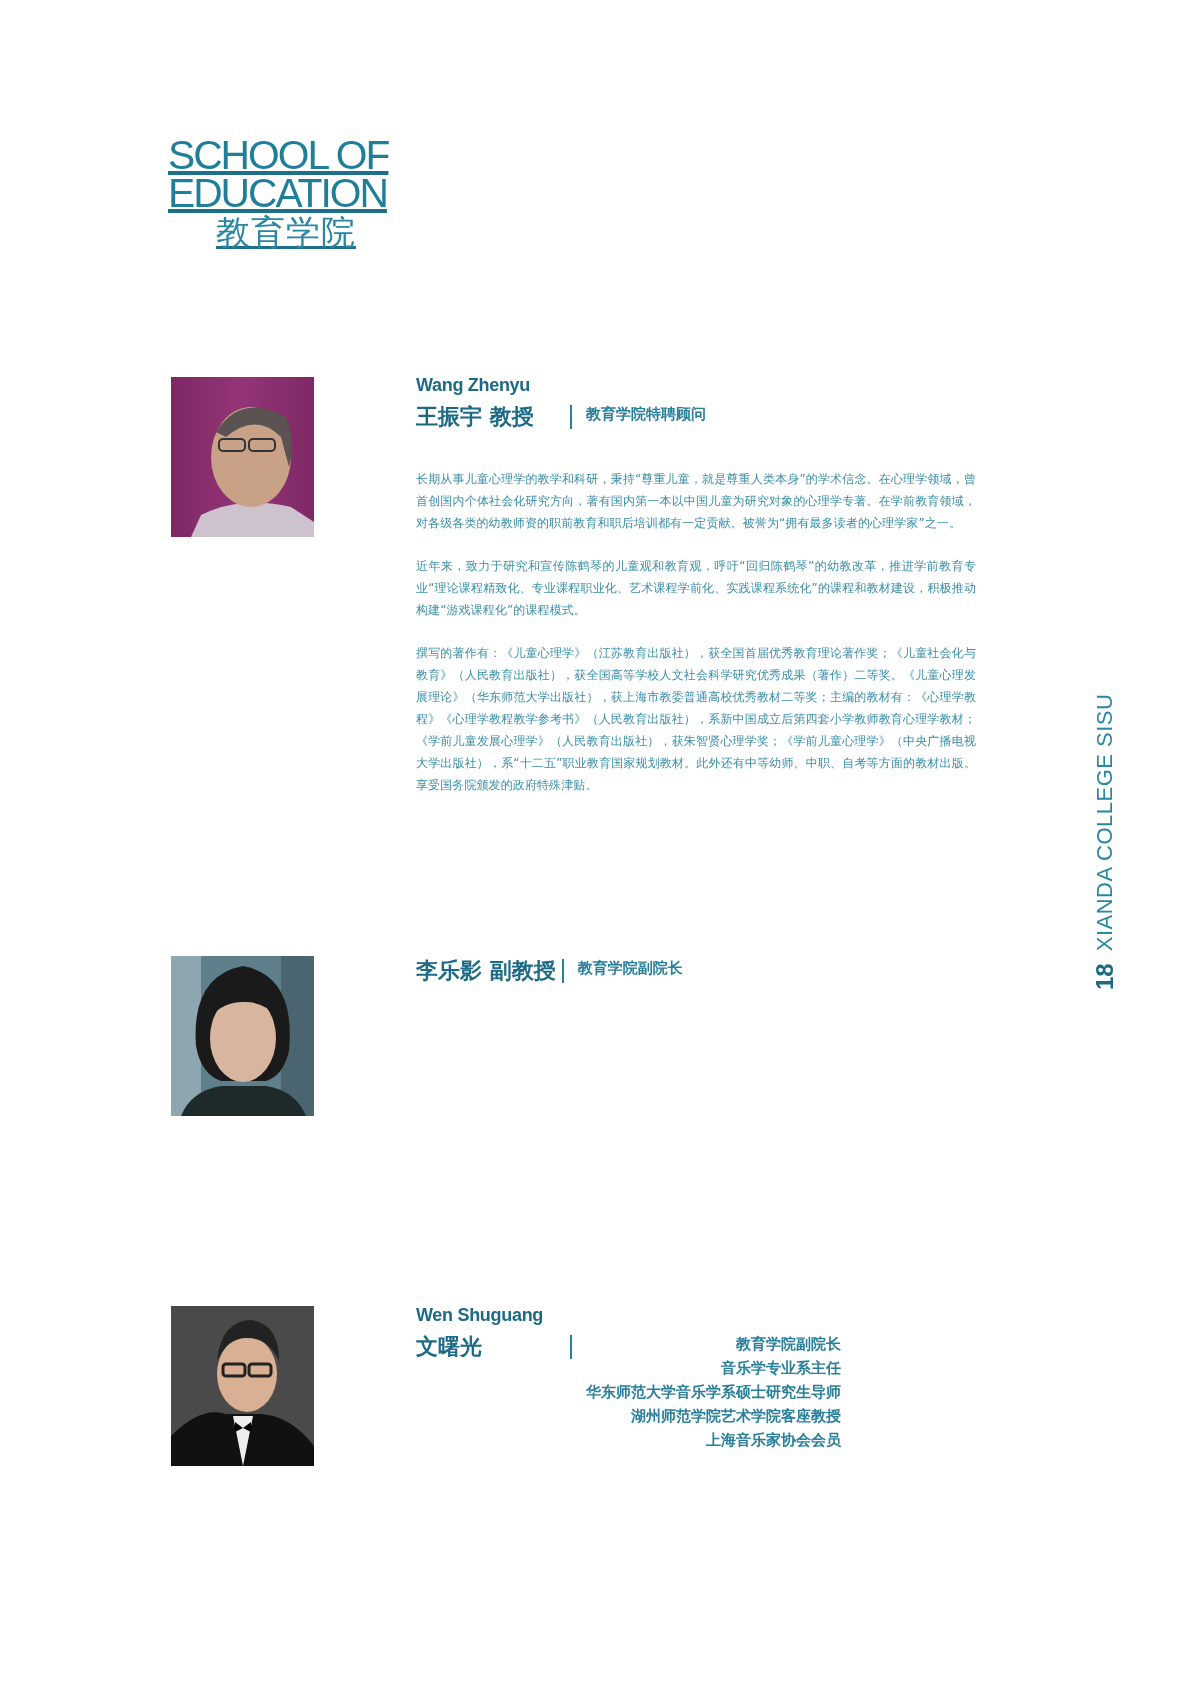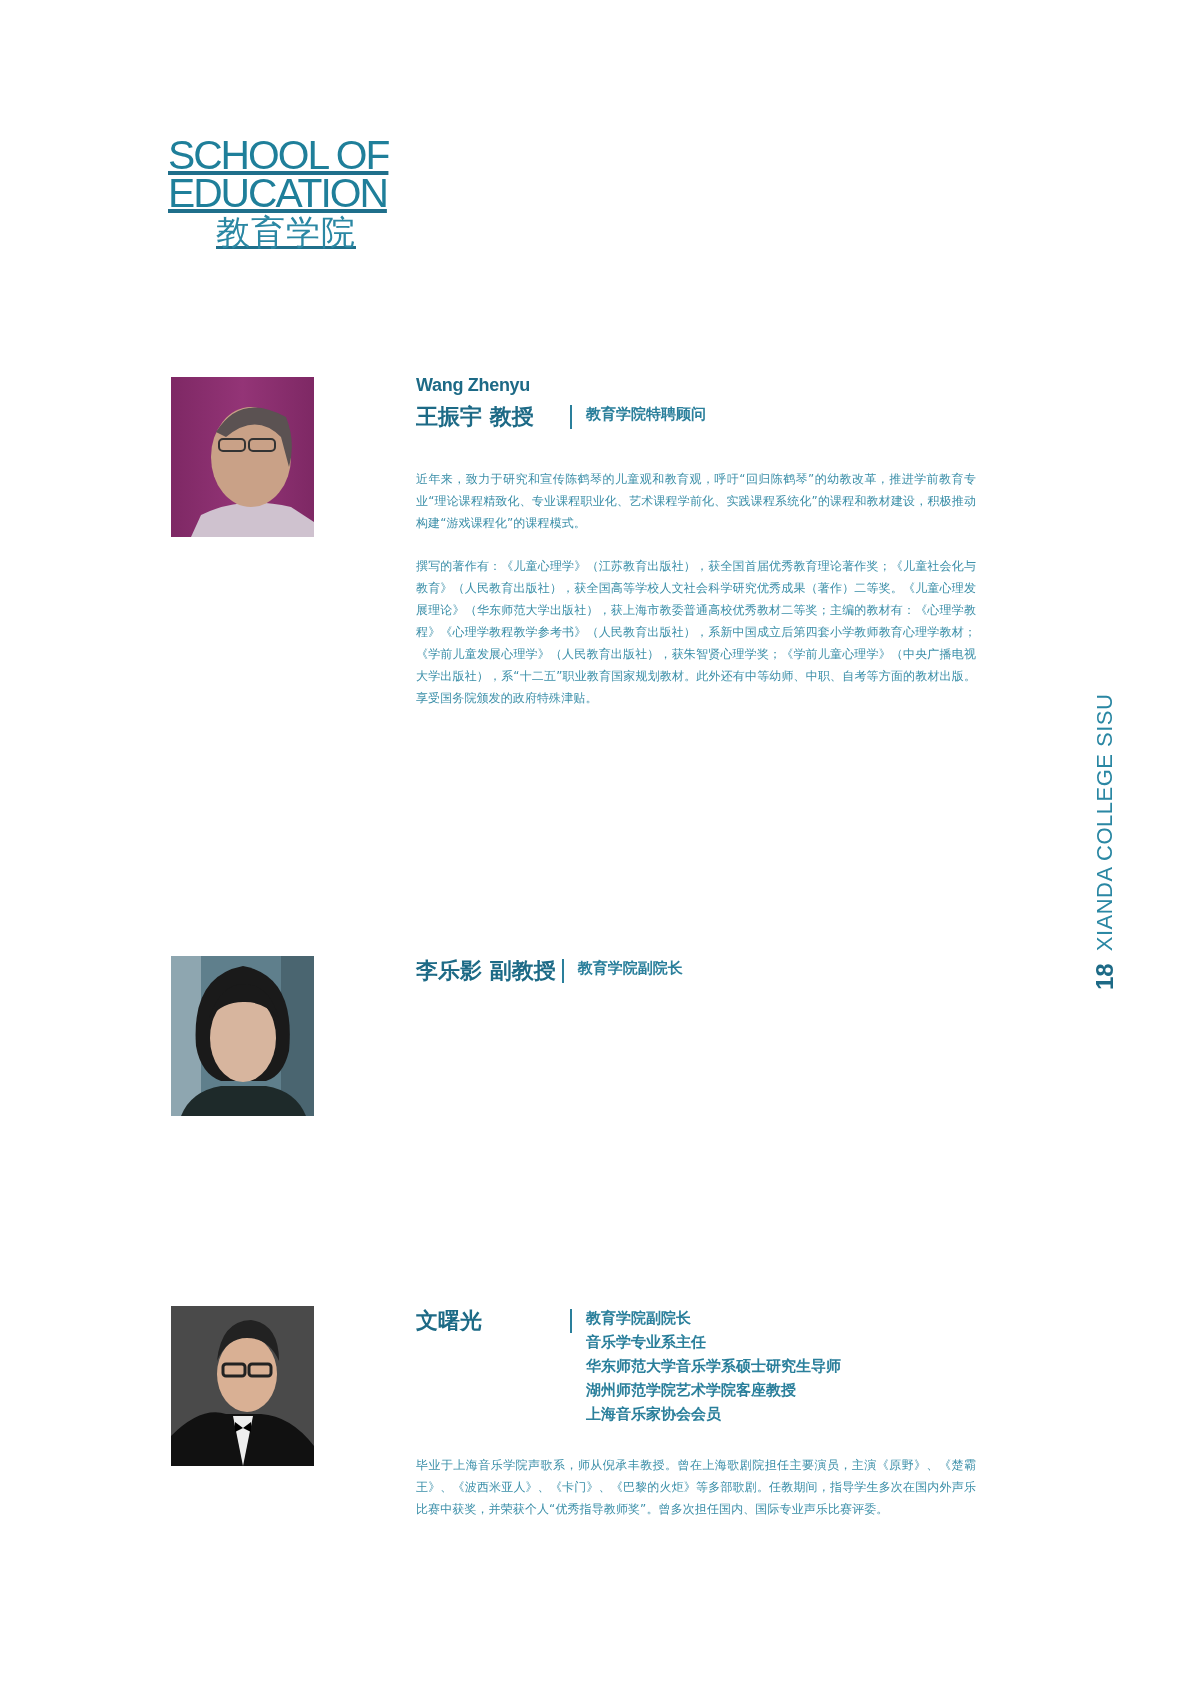--- a/index.html
+++ b/index.html
@@ -13,21 +13,21 @@
 
   .photo { position:absolute; left:171px; width:143px; height:160px; overflow:hidden; }
   .photo svg { width:100%; height:100%; display:block; }
 
   .profile { position:absolute; left:416px; width:560px; }
   .name-en { font-family:"Liberation Sans", sans-serif; font-weight:700; color:#1d6a86;
              font-size:18px; line-height:26px; letter-spacing:-0.3px; }
   .name-row { display:flex; align-items:flex-start; margin-top:4px; }
   .name-cn { font-weight:700; color:#1d6a86; font-size:22px; line-height:30px; white-space:nowrap; }
   .divider { width:2px; height:24px; background:#2a7f9b; margin:3px 14px 0 14px; flex:none; }
-  .roles { display:flex; flex-direction:column; }
+  .roles { display:flex; flex-direction:column;text-align:right; }
   .role { font-weight:700; color:#2a7f9b; font-size:15px; line-height:24px; white-space:nowrap; }
   .bio { margin-top:26px; }
   .para { font-size:12px; line-height:22px; color:#3a8ea8; margin:0 0 21px 0; letter-spacing:0.1px; text-align:justify; }
 
   .side-label { position:absolute; left:1090px; top:700px; width:290px; height:30px;
                 transform-origin:0 0; transform:rotate(-90deg) translate(-290px, 0);
                 display:flex; align-items:center; white-space:nowrap; }
   .page-num { font-family:"Liberation Sans", sans-serif; font-weight:700; font-size:24px; color:#1d6a86; margin-right:12px; }
   .college { font-family:"Liberation Sans", sans-serif; font-size:22px; color:#2a87a3; letter-spacing:0.5px; }
 </style>
@@ -66,20 +66,21 @@
 <div class="profile" style="top:372px;">
   <div class="name-en">Wang Zhenyu</div>
   <div class="name-row">
     <div class="name-cn" style="width:140px;">王振宇 教授</div>
     <div class="divider"></div>
     <div class="roles">
       <div class="role">教育学院特聘顾问</div>
     </div>
   </div>
   <div class="bio" style="margin-top:36px;">
+    <p class="para">长期从事儿童心理学的教学和科研，秉持“尊重儿童，就是尊重人类本身”的学术信念。在心理学领域，曾首创国内个体社会化研究方向，著有国内第一本以中国儿童为研究对象的心理学专著。在学前教育领域，对各级各类的幼教师资的职前教育和职后培训都有一定贡献。被誉为“拥有最多读者的心理学家”之一。</p>
     <p class="para">近年来，致力于研究和宣传陈鹤琴的儿童观和教育观，呼吁“回归陈鹤琴”的幼教改革，推进学前教育专业“理论课程精致化、专业课程职业化、艺术课程学前化、实践课程系统化”的课程和教材建设，积极推动构建“游戏课程化”的课程模式。</p>
     <p class="para">撰写的著作有：《儿童心理学》（江苏教育出版社），获全国首届优秀教育理论著作奖；《儿童社会化与教育》（人民教育出版社），获全国高等学校人文社会科学研究优秀成果（著作）二等奖。《儿童心理发展理论》（华东师范大学出版社），获上海市教委普通高校优秀教材二等奖；主编的教材有：《心理学教程》《心理学教程教学参考书》（人民教育出版社），系新中国成立后第四套小学教师教育心理学教材；《学前儿童发展心理学》（人民教育出版社），获朱智贤心理学奖；《学前儿童心理学》（中央广播电视大学出版社），系“十二五”职业教育国家规划教材。此外还有中等幼师、中职、自考等方面的教材出版。享受国务院颁发的政府特殊津贴。</p>
   </div>
 </div>
 
 <div class="photo" style="top:956px;">
   <svg viewBox="0 0 143 160">
     <rect width="143" height="160" fill="#5f7f8c"></rect>
     <rect x="0" y="0" width="30" height="160" fill="#8ea6b0"></rect>
     <rect x="110" y="0" width="33" height="160" fill="#4a6570"></rect>
@@ -105,27 +106,25 @@
     <path d="M0 160 L0 130 Q30 100 55 108 L90 108 Q120 110 143 140 L143 160 Z" fill="#111"></path>
     <path d="M62 110 L72 160 L82 110 Z" fill="#eee"></path>
     <path d="M64 116 L72 122 L80 116 L80 126 L72 122 L64 126 Z" fill="#000"></path>
     <ellipse cx="76" cy="68" rx="30" ry="38" fill="#d9b094"></ellipse>
     <path d="M46 55 Q50 15 80 14 Q108 18 108 55 Q98 32 76 32 Q56 32 46 55 Z" fill="#222"></path>
     <rect x="52" y="58" width="22" height="12" rx="3" fill="none" stroke="#222" stroke-width="3"></rect>
     <rect x="78" y="58" width="22" height="12" rx="3" fill="none" stroke="#222" stroke-width="3"></rect>
   </svg>
 </div>
 <div class="profile" style="top:1302px;">
+  <div class="name-en">Wen Shuguang</div>
   <div class="name-row">
     <div class="name-cn" style="width:140px;">文曙光</div>
     <div class="divider"></div>
     <div class="roles">
       <div class="role">教育学院副院长</div>
       <div class="role">音乐学专业系主任</div>
       <div class="role">华东师范大学音乐学系硕士研究生导师</div>
       <div class="role">湖州师范学院艺术学院客座教授</div>
       <div class="role">上海音乐家协会会员</div>
     </div>
   </div>
-  <div class="bio" style="margin-top:28px;">
-    <p class="para">毕业于上海音乐学院声歌系，师从倪承丰教授。曾在上海歌剧院担任主要演员，主演《原野》、《楚霸王》、《波西米亚人》、《卡门》、《巴黎的火炬》等多部歌剧。任教期间，指导学生多次在国内外声乐比赛中获奖，并荣获个人“优秀指导教师奖”。曾多次担任国内、国际专业声乐比赛评委。</p>
-  </div>
 </div>
 
 </body></html>

